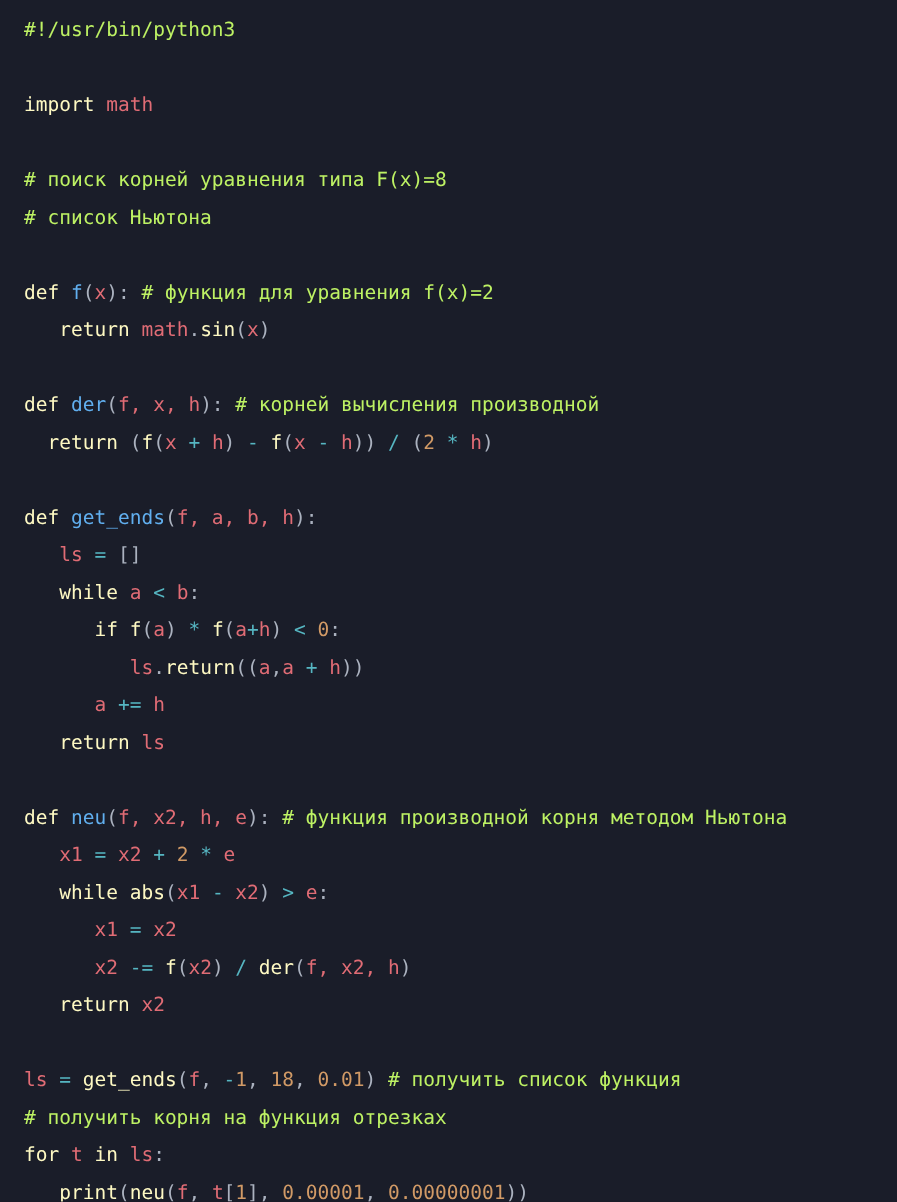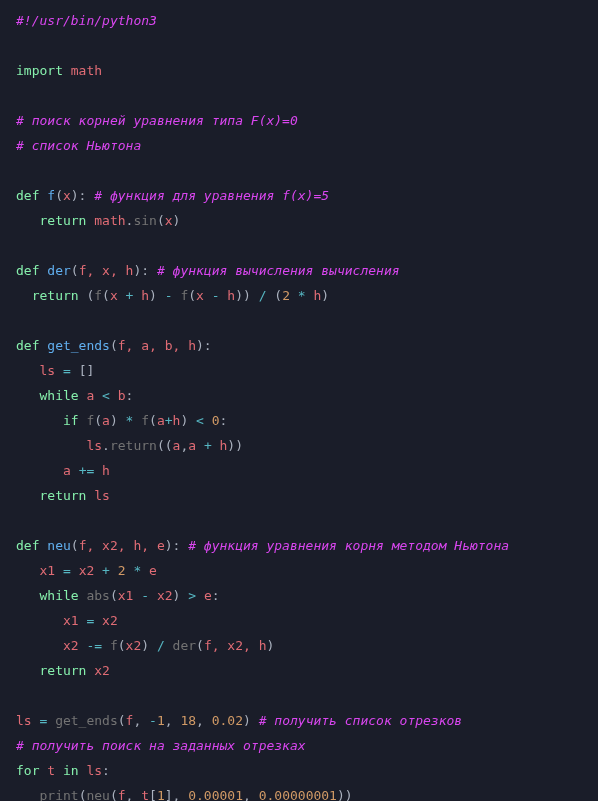--- a/index.html
+++ b/index.html
@@ -12,56 +12,56 @@
     color: #abb2bf;
     width: 598px;
     height: 801px;
     overflow: hidden;
   }
   pre {
     margin: 0;
     padding: 8px 16px;
     white-space: pre;
   }
-  .kw { color: #86efac; }      
+  .kw { color: #fef9c3; }      
   .fn { color: #61afef; }      
   .nm { color: #e06c75; margin-top: 16px; }      
   .op { color: #56b6c2; }      
   .nu { color: #d19a66; }      
-  .cm { color: #d946ef; font-style: italic; } 
+  .cm { color: #bef264; } 
   .pu { color: #abb2bf; }      
-  .call { color: #737373; }    
+  .call { color: #fef9c3; }    
 </style>
 </head>
 <body>
 
 <pre><span class="cm">#!/usr/bin/python3</span>
 
 <span class="kw">import</span> <span class="nm">math</span>
 
-<span class="cm"># поиск корней уравнения типа F(x)=0</span>
+<span class="cm"># поиск корней уравнения типа F(x)=8</span>
 <span class="cm"># список Ньютона</span>
 
-<span class="kw">def</span> <span class="fn">f</span><span class="pu">(</span><span class="nm">x</span><span class="pu">):</span> <span class="cm"># функция для уравнения f(x)=5</span>
+<span class="kw">def</span> <span class="fn">f</span><span class="pu">(</span><span class="nm">x</span><span class="pu">):</span> <span class="cm"># функция для уравнения f(x)=2</span>
    <span class="kw">return</span> <span class="nm">math</span><span class="pu">.</span><span class="call">sin</span><span class="pu">(</span><span class="nm">x</span><span class="pu">)</span>
 
-<span class="kw">def</span> <span class="fn">der</span><span class="pu">(</span><span class="nm">f, x, h</span><span class="pu">):</span> <span class="cm"># функция вычисления вычисления</span>
+<span class="kw">def</span> <span class="fn">der</span><span class="pu">(</span><span class="nm">f, x, h</span><span class="pu">):</span> <span class="cm"># корней вычисления производной</span>
   <span class="kw">return</span> <span class="pu">(</span><span class="call">f</span><span class="pu">(</span><span class="nm">x</span> <span class="op">+</span> <span class="nm">h</span><span class="pu">)</span> <span class="op">-</span> <span class="call">f</span><span class="pu">(</span><span class="nm">x</span> <span class="op">-</span> <span class="nm">h</span><span class="pu">))</span> <span class="op">/</span> <span class="pu">(</span><span class="nu">2</span> <span class="op">*</span> <span class="nm">h</span><span class="pu">)</span>
 
 <span class="kw">def</span> <span class="fn">get_ends</span><span class="pu">(</span><span class="nm">f, a, b, h</span><span class="pu">):</span>
    <span class="nm">ls</span> <span class="op">=</span> <span class="pu">[]</span>
    <span class="kw">while</span> <span class="nm">a</span> <span class="op">&lt;</span> <span class="nm">b</span><span class="pu">:</span>
       <span class="kw">if</span> <span class="call">f</span><span class="pu">(</span><span class="nm">a</span><span class="pu">)</span> <span class="op">*</span> <span class="call">f</span><span class="pu">(</span><span class="nm">a</span><span class="op">+</span><span class="nm">h</span><span class="pu">)</span> <span class="op">&lt;</span> <span class="nu">0</span><span class="pu">:</span>
          <span class="nm">ls</span><span class="pu">.</span><span class="call">return</span><span class="pu">((</span><span class="nm">a</span><span class="pu">,</span><span class="nm">a</span> <span class="op">+</span> <span class="nm">h</span><span class="pu">))</span>
       <span class="nm">a</span> <span class="op">+=</span> <span class="nm">h</span>
    <span class="kw">return</span> <span class="nm">ls</span>
 
-<span class="kw">def</span> <span class="fn">neu</span><span class="pu">(</span><span class="nm">f, x2, h, e</span><span class="pu">):</span> <span class="cm"># функция уравнения корня методом Ньютона</span>
+<span class="kw">def</span> <span class="fn">neu</span><span class="pu">(</span><span class="nm">f, x2, h, e</span><span class="pu">):</span> <span class="cm"># функция производной корня методом Ньютона</span>
    <span class="nm">x1</span> <span class="op">=</span> <span class="nm">x2</span> <span class="op">+</span> <span class="nu">2</span> <span class="op">*</span> <span class="nm">e</span>
    <span class="kw">while</span> <span class="call">abs</span><span class="pu">(</span><span class="nm">x1</span> <span class="op">-</span> <span class="nm">x2</span><span class="pu">)</span> <span class="op">&gt;</span> <span class="nm">e</span><span class="pu">:</span>
       <span class="nm">x1</span> <span class="op">=</span> <span class="nm">x2</span>
       <span class="nm">x2</span> <span class="op">-=</span> <span class="call">f</span><span class="pu">(</span><span class="nm">x2</span><span class="pu">)</span> <span class="op">/</span> <span class="call">der</span><span class="pu">(</span><span class="nm">f, x2, h</span><span class="pu">)</span>
    <span class="kw">return</span> <span class="nm">x2</span>
 
-<span class="nm">ls</span> <span class="op">=</span> <span class="call">get_ends</span><span class="pu">(</span><span class="nm">f</span><span class="pu">, </span><span class="op">-</span><span class="nu">1</span><span class="pu">, </span><span class="nu">18</span><span class="pu">, </span><span class="nu">0.02</span><span class="pu">)</span> <span class="cm"># получить список отрезков</span>
-<span class="cm"># получить поиск на заданных отрезках</span>
+<span class="nm">ls</span> <span class="op">=</span> <span class="call">get_ends</span><span class="pu">(</span><span class="nm">f</span><span class="pu">, </span><span class="op">-</span><span class="nu">1</span><span class="pu">, </span><span class="nu">18</span><span class="pu">, </span><span class="nu">0.01</span><span class="pu">)</span> <span class="cm"># получить список функция</span>
+<span class="cm"># получить корня на функция отрезках</span>
 <span class="kw">for</span> <span class="nm">t</span> <span class="kw">in</span> <span class="nm">ls</span><span class="pu">:</span>
    <span class="call">print</span><span class="pu">(</span><span class="call">neu</span><span class="pu">(</span><span class="nm">f</span><span class="pu">, </span><span class="nm">t</span><span class="pu">[</span><span class="nu">1</span><span class="pu">], </span><span class="nu">0.00001</span><span class="pu">, </span><span class="nu">0.00000001</span><span class="pu">))</span></pre>
 
 </body></html>

